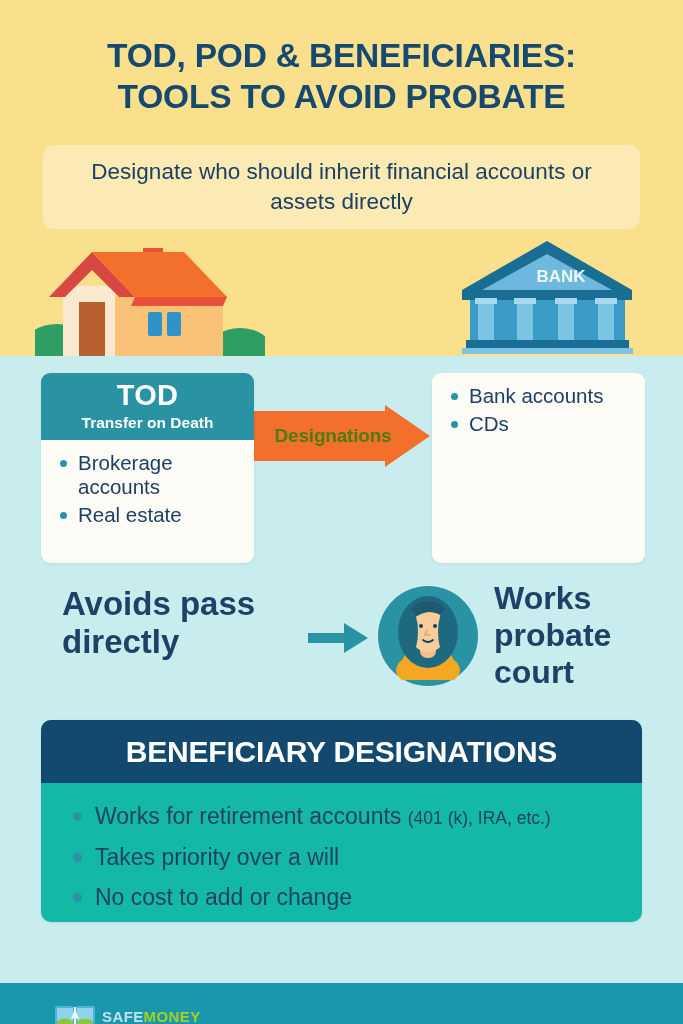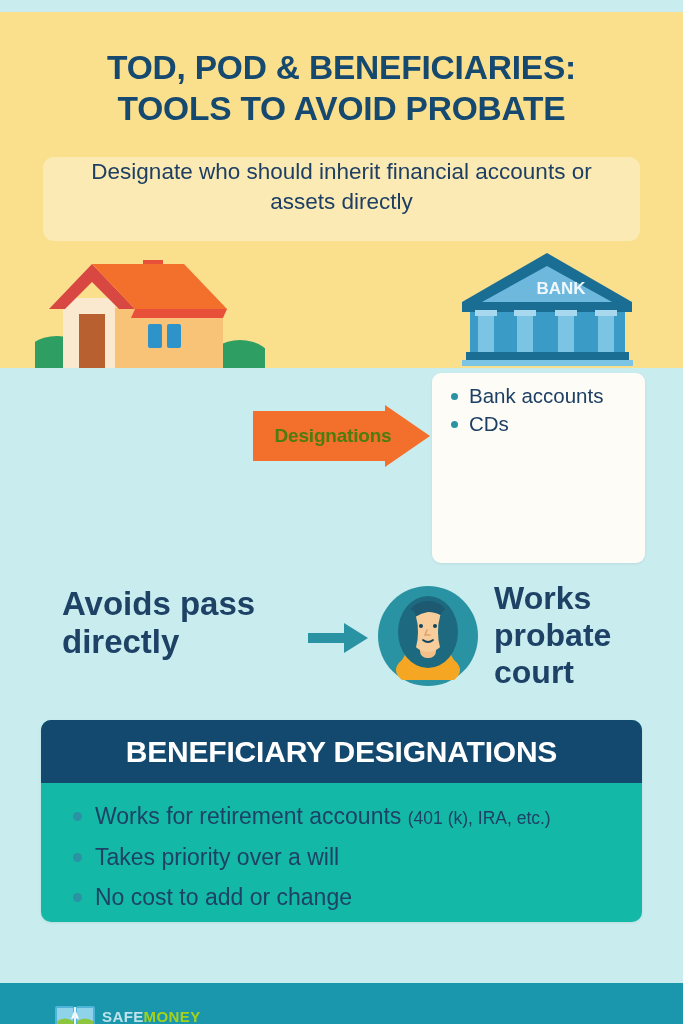--- a/index.html
+++ b/index.html
@@ -7,34 +7,34 @@
   body {
     font-family:"Liberation Sans", sans-serif;
     background:#c9ecee;
     overflow:hidden;
     position:relative;
   }
   .poster { position:relative; width:683px; height:1024px; overflow:hidden; }
 
   
   .hero {
-    position:absolute; left:0; top:12px; width:683px; height:356px;
+    position:absolute; left:0; top:0; width:683px; height:356px;
     background:#fadf8c;
   }
   .title {
     position:absolute; left:0; top:36px; width:683px;
     text-align:center;
     font-size:33.5px; font-weight:bold; line-height:1.22;
     letter-spacing:-0.2px;
     color:#16496f;
   }
   .subtitle-box {
     position:absolute; left:43px; top:145px; width:597px; height:84px;
     background:#fbeab4; border-radius:11px;
-    display:flex; align-items:flex-start; justify-content:center;
+    display:flex; align-items:center; justify-content:center;
   }
   .subtitle {
     text-align:center; font-size:22.5px; line-height:1.35;
     color:#1d3f63; padding:0 14px;
   }
 
   
   .house { position:absolute; left:35px; top:240px; width:230px; height:116px; }
   .bank  { position:absolute; left:460px; top:238px; width:175px; height:118px; }
 
@@ -168,20 +168,30 @@
       <rect x="6" y="102" width="163" height="8" fill="#1a6e94"></rect>
       <rect x="2" y="110" width="171" height="6" fill="#7cc4e4"></rect>
     </svg>
   </div>
 
   <svg class="desig-arrow" viewBox="0 0 177 62">
     <polygon points="0,6 132,6 132,0 177,31 132,62 132,56 0,56" fill="#f2702b"></polygon>
   </svg>
   <div class="desig-label">Designations</div>
 
+  <div class="card tod">
+    <div class="card-head">
+      <div class="card-abbr">TOD</div>
+      <div class="card-full">Transfer on Death</div>
+    </div>
+    <ul class="card-list">
+      <li>Brokerage accounts</li>
+      <li>Real estate</li>
+    </ul>
+  </div>
 
   <div class="card pod">
     <ul class="card-list">
       <li>Bank accounts</li>
       <li>CDs</li>
     </ul>
   </div>
 
   <div class="flow">
     <div class="flow-left">Avoids pass directly</div>

